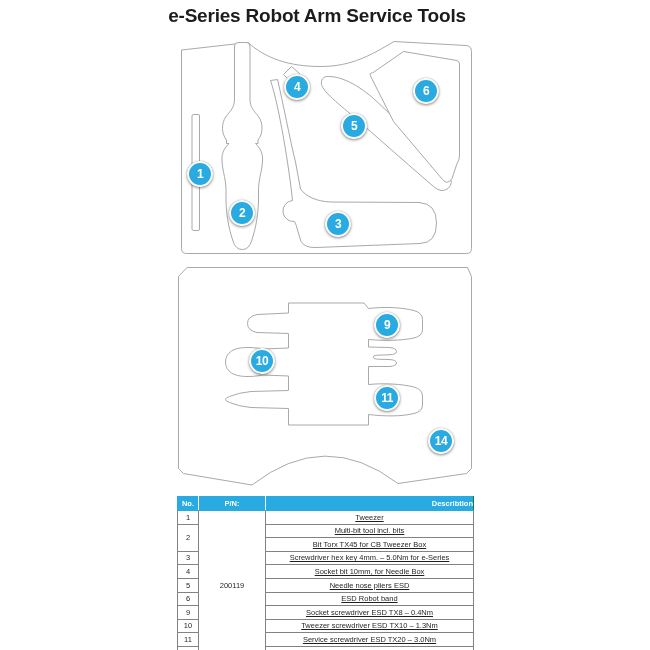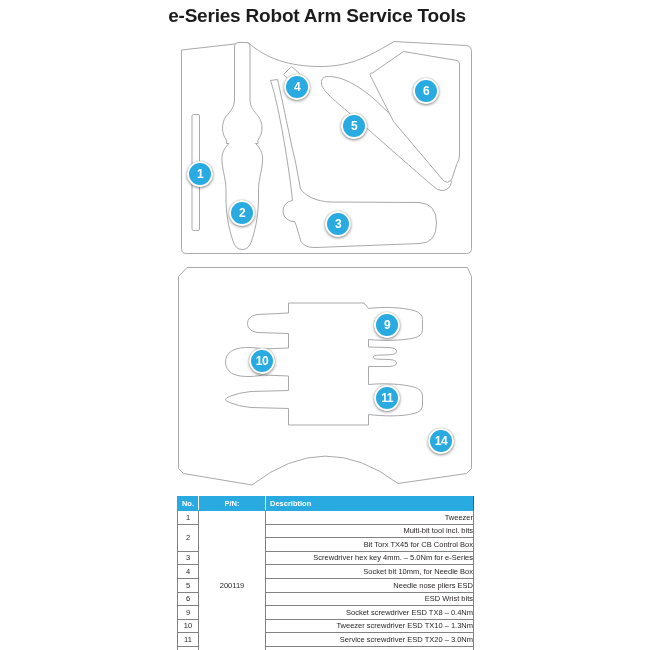--- a/index.html
+++ b/index.html
@@ -23,27 +23,27 @@
   table.parts-table{
     position:absolute;left:177px;top:496px;width:296px;
     border-collapse:collapse;table-layout:fixed;
     font-size:7.5px;line-height:1;color:#231f20;
     border:1px solid #58595b;
   }
   table.parts-table th{
     background:#29abe2;color:#ffffff;font-weight:700;height:13px;
     border:1px solid #29abe2;border-right:1px solid #ffffff;padding:0;margin-left:16px;
   }
-  table.parts-table th.h-desc{text-align:left;padding-left:4px;border-right:1px solid #15803d;}
+  table.parts-table th.h-desc{text-align:right;padding-left:4px;border-right:1px solid #15803d;}
   table.parts-table td{
     border:1px solid #808285;height:12.6px;padding:0;background:#ffffff;
   }
   td.cell-no{text-align:center;}
   td.cell-pn{text-align:center;}
-  td.cell-desc{text-align:right;padding-left:4px;}
+  td.cell-desc{text-align:center;padding-left:4px;text-decoration:underline;}
 </style>
 </head>
 <body>
 
 <h1 class="page-title">e-Series Robot Arm Service Tools</h1>
 
 <svg class="diagram" width="650" height="650" viewBox="0 0 650 650">
 
   <path d="M 181.5,50 L 248,42.5 C 266,58.5 289,66.5 321,66.5 C 352,66.5 372,54.5 394,41.5
            L 466,45.5 Q 471.5,46 471.5,51.5 L 471.5,248.5 Q 471.5,253.5 466.5,253.5
@@ -115,37 +115,37 @@
     <tr>
       <td class="cell-no">1</td>
       <td class="cell-pn" rowspan="11">200119</td>
       <td class="cell-desc">Tweezer</td>
     </tr>
     <tr>
       <td class="cell-no" rowspan="2">2</td>
       <td class="cell-desc">Multi-bit tool incl. bits</td>
     </tr>
     <tr>
-      <td class="cell-desc">Bit Torx TX45 for CB Control Box</td>
+      <td class="cell-desc">Bit Torx TX45 for CB Tweezer Box</td>
     </tr>
     <tr>
       <td class="cell-no">3</td>
       <td class="cell-desc">Screwdriver hex key 4mm. – 5.0Nm for e-Series</td>
     </tr>
     <tr>
       <td class="cell-no">4</td>
       <td class="cell-desc">Socket bit 10mm, for Needle Box</td>
     </tr>
     <tr>
       <td class="cell-no">5</td>
       <td class="cell-desc">Needle nose pliers ESD</td>
     </tr>
     <tr>
       <td class="cell-no">6</td>
-      <td class="cell-desc">ESD Wrist bits</td>
+      <td class="cell-desc">ESD Robot band</td>
     </tr>
     <tr>
       <td class="cell-no">9</td>
       <td class="cell-desc">Socket screwdriver ESD TX8 – 0.4Nm</td>
     </tr>
     <tr>
       <td class="cell-no">10</td>
       <td class="cell-desc">Tweezer screwdriver ESD TX10 – 1.3Nm</td>
     </tr>
     <tr>

